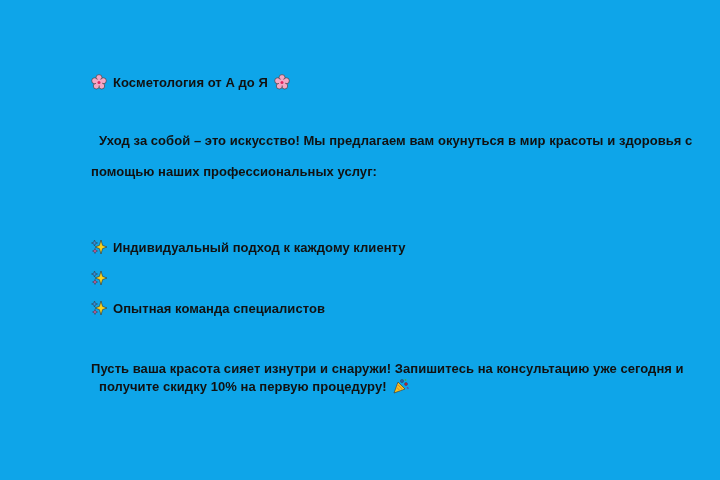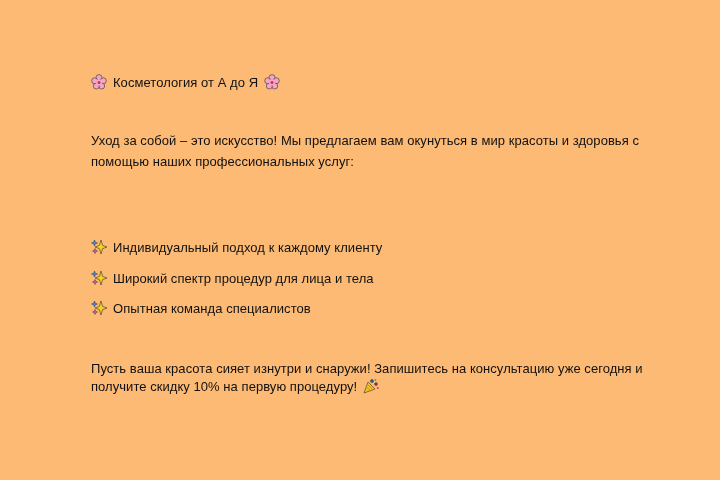--- a/index.html
+++ b/index.html
@@ -13,48 +13,49 @@
       position: relative;
       overflow: hidden;
       font-family: "Liberation Sans", "DejaVu Sans", sans-serif;
       color: #111111;
       font-size: 13px;
     }
     .page {
       position: absolute;
       left: 0; top: 0;
       width: 720px; height: 480px;
-      background: #fdba74;
+      background: #0ea5e9;
+      font-weight: bold;
     }
     .line {
       position: absolute;
       left: 91px;
       white-space: nowrap;
       line-height: 16px;
       font-size: 13px;
       letter-spacing: 0.05px;
     }
     .emoji {
       display: inline-block;
       width: 16px;
       height: 16px;
       vertical-align: -3px;
     }
     .emoji svg { width: 16px; height: 16px; display: block; }
     .gap { display: inline-block; width: 6px; }
     .title { top: 74px; }
-    .para1-l1 { top: 133px; }
-    .para1-l2 { top: 154px; }
+    .para1-l1 { top: 133px; margin-left: 8px; }
+    .para1-l2 { top: 164px; }
     .item { left: 91px; }
     .item-0 { top: 209px; margin-top: 30px; }
     .item-1 { top: 239px; }
     .item-2 { top: 270px; }
     .item-3 { top: 300px; }
     .para2-l1 { top: 361px; }
-    .para2-l2 { top: 378px; }
+    .para2-l2 { top: 378px; margin-left: 8px; }
   </style>
 </head>
 <body>
 
 <div class="page">
 
   <div class="line title">
     <span class="emoji">
       <svg viewBox="0 0 16 16">
         <g stroke="#333" stroke-width="0.6" fill="#f4a7c5">
@@ -94,21 +95,21 @@
       </svg>
     </span><span class="gap"></span><span>Индивидуальный подход к каждому клиенту</span>
   </div>
   <div class="line item item-2">
     <span class="emoji">
       <svg viewBox="0 0 16 16">
         <path d="M10 1 L11.6 6.4 L16 8 L11.6 9.6 L10 15 L8.4 9.6 L4 8 L8.4 6.4 Z" fill="#f7d21e" stroke="#333" stroke-width="0.6"></path>
         <path d="M3.5 1 L4.3 3.2 L6.5 4 L4.3 4.8 L3.5 7 L2.7 4.8 L0.5 4 L2.7 3.2 Z" fill="#3a8de0" stroke="#333" stroke-width="0.5"></path>
         <path d="M4 9.5 L4.7 11.3 L6.5 12 L4.7 12.7 L4 14.5 L3.3 12.7 L1.5 12 L3.3 11.3 Z" fill="#e65ca6" stroke="#333" stroke-width="0.5"></path>
       </svg>
-    </span><span class="gap"></span><span>Широкий спектр процедур для лица и тела</span>
+    </span><span class="gap"></span>
   </div>
   <div class="line para2-l1">Пусть ваша красота сияет изнутри и снаружи! Запишитесь на консультацию уже сегодня и</div>
 
   <div class="line item item-3">
     <span class="emoji">
       <svg viewBox="0 0 16 16">
         <path d="M10 1 L11.6 6.4 L16 8 L11.6 9.6 L10 15 L8.4 9.6 L4 8 L8.4 6.4 Z" fill="#f7d21e" stroke="#333" stroke-width="0.6"></path>
         <path d="M3.5 1 L4.3 3.2 L6.5 4 L4.3 4.8 L3.5 7 L2.7 4.8 L0.5 4 L2.7 3.2 Z" fill="#3a8de0" stroke="#333" stroke-width="0.5"></path>
         <path d="M4 9.5 L4.7 11.3 L6.5 12 L4.7 12.7 L4 14.5 L3.3 12.7 L1.5 12 L3.3 11.3 Z" fill="#e65ca6" stroke="#333" stroke-width="0.5"></path>
       </svg>

